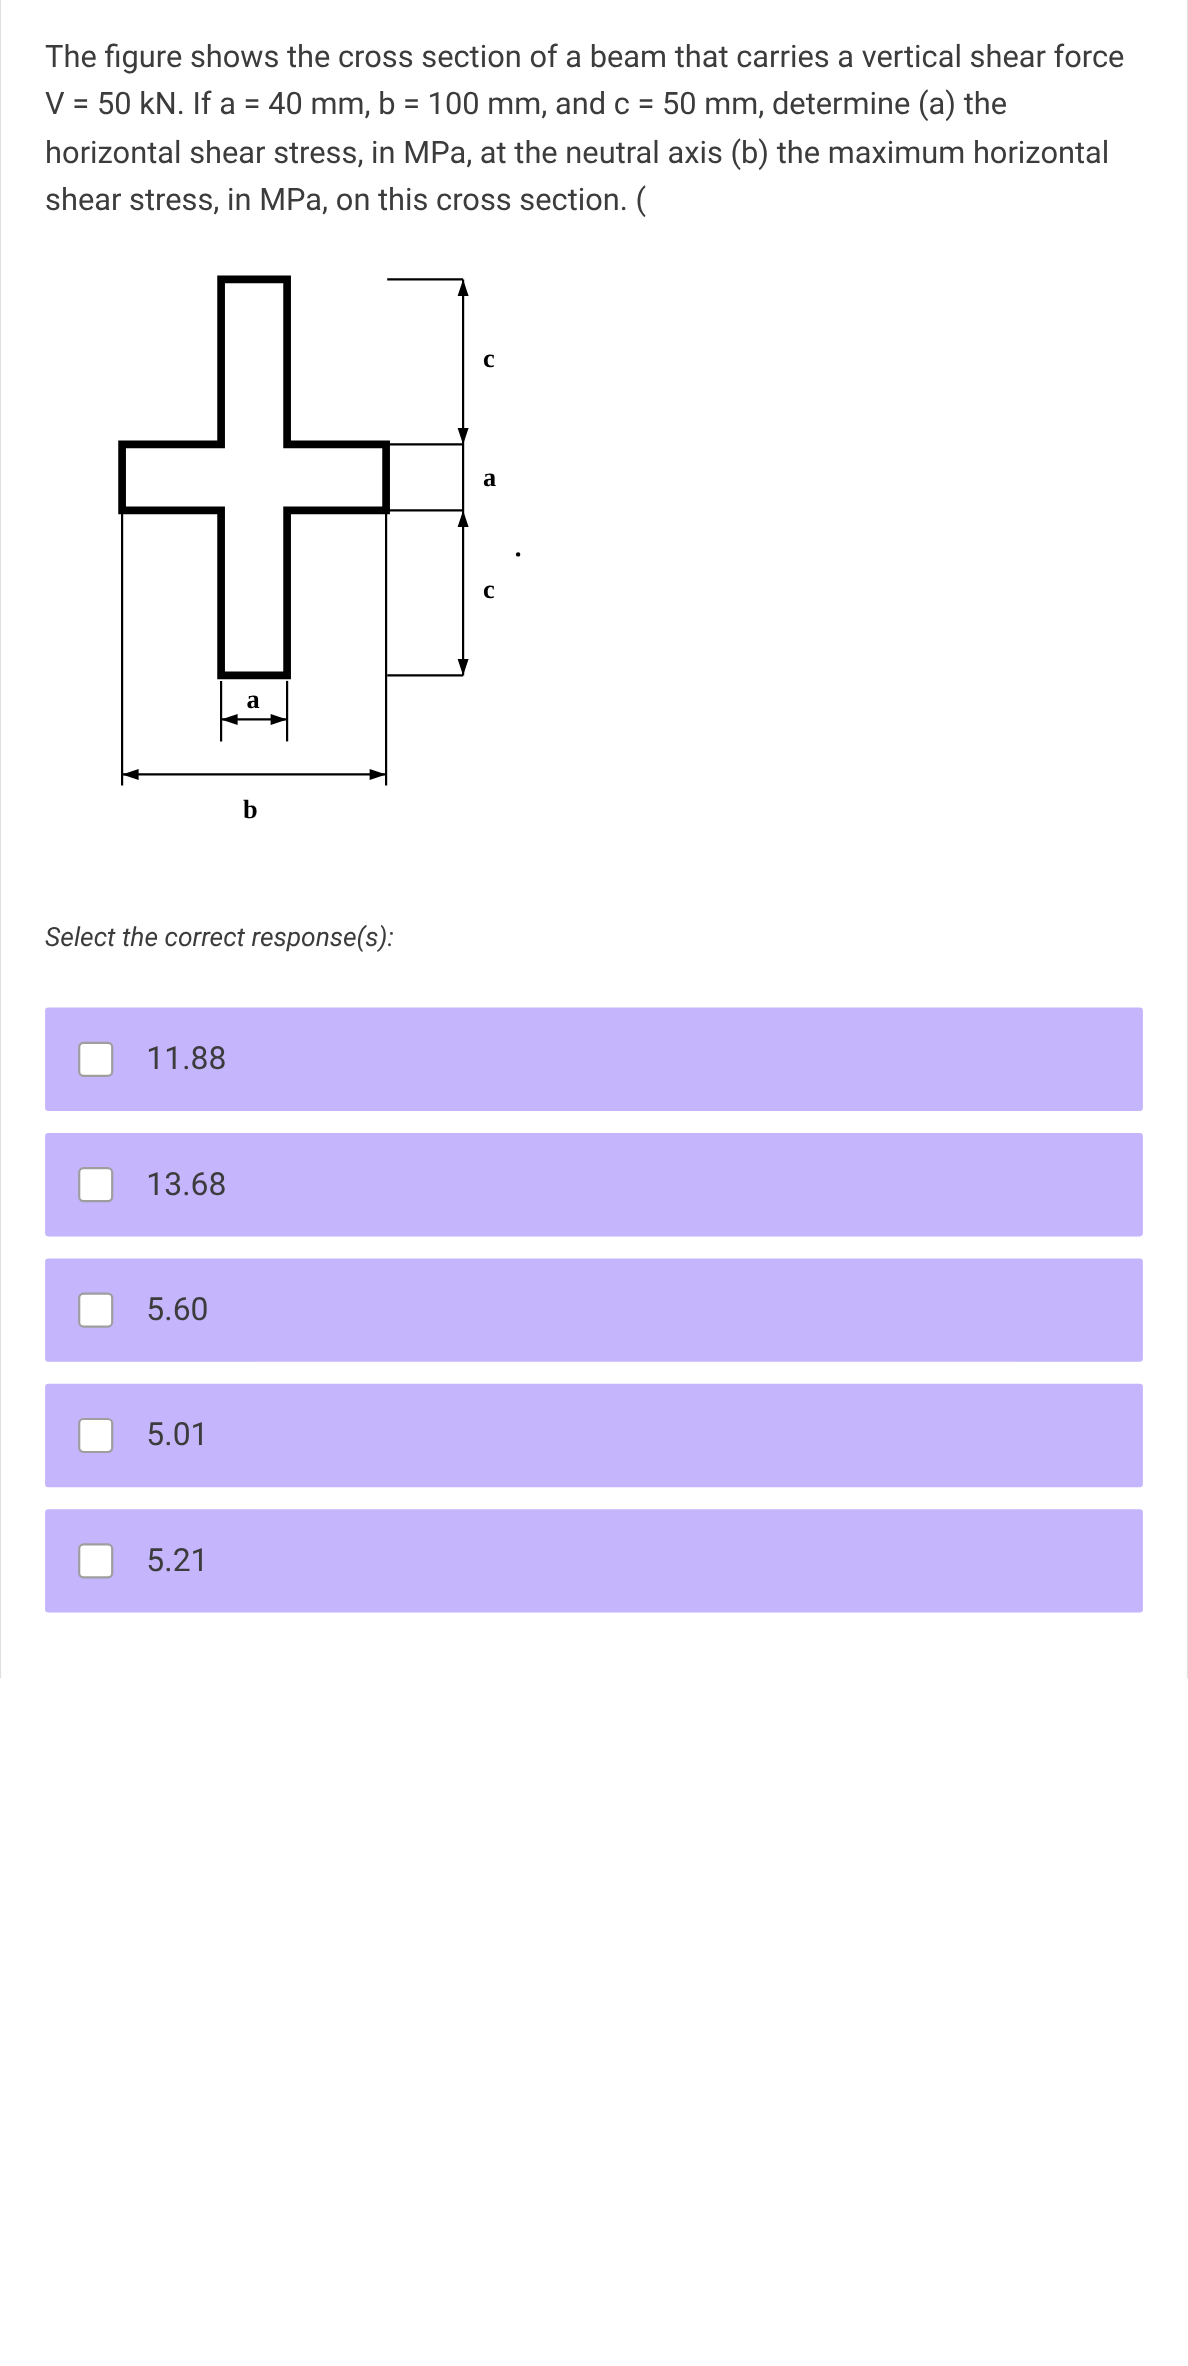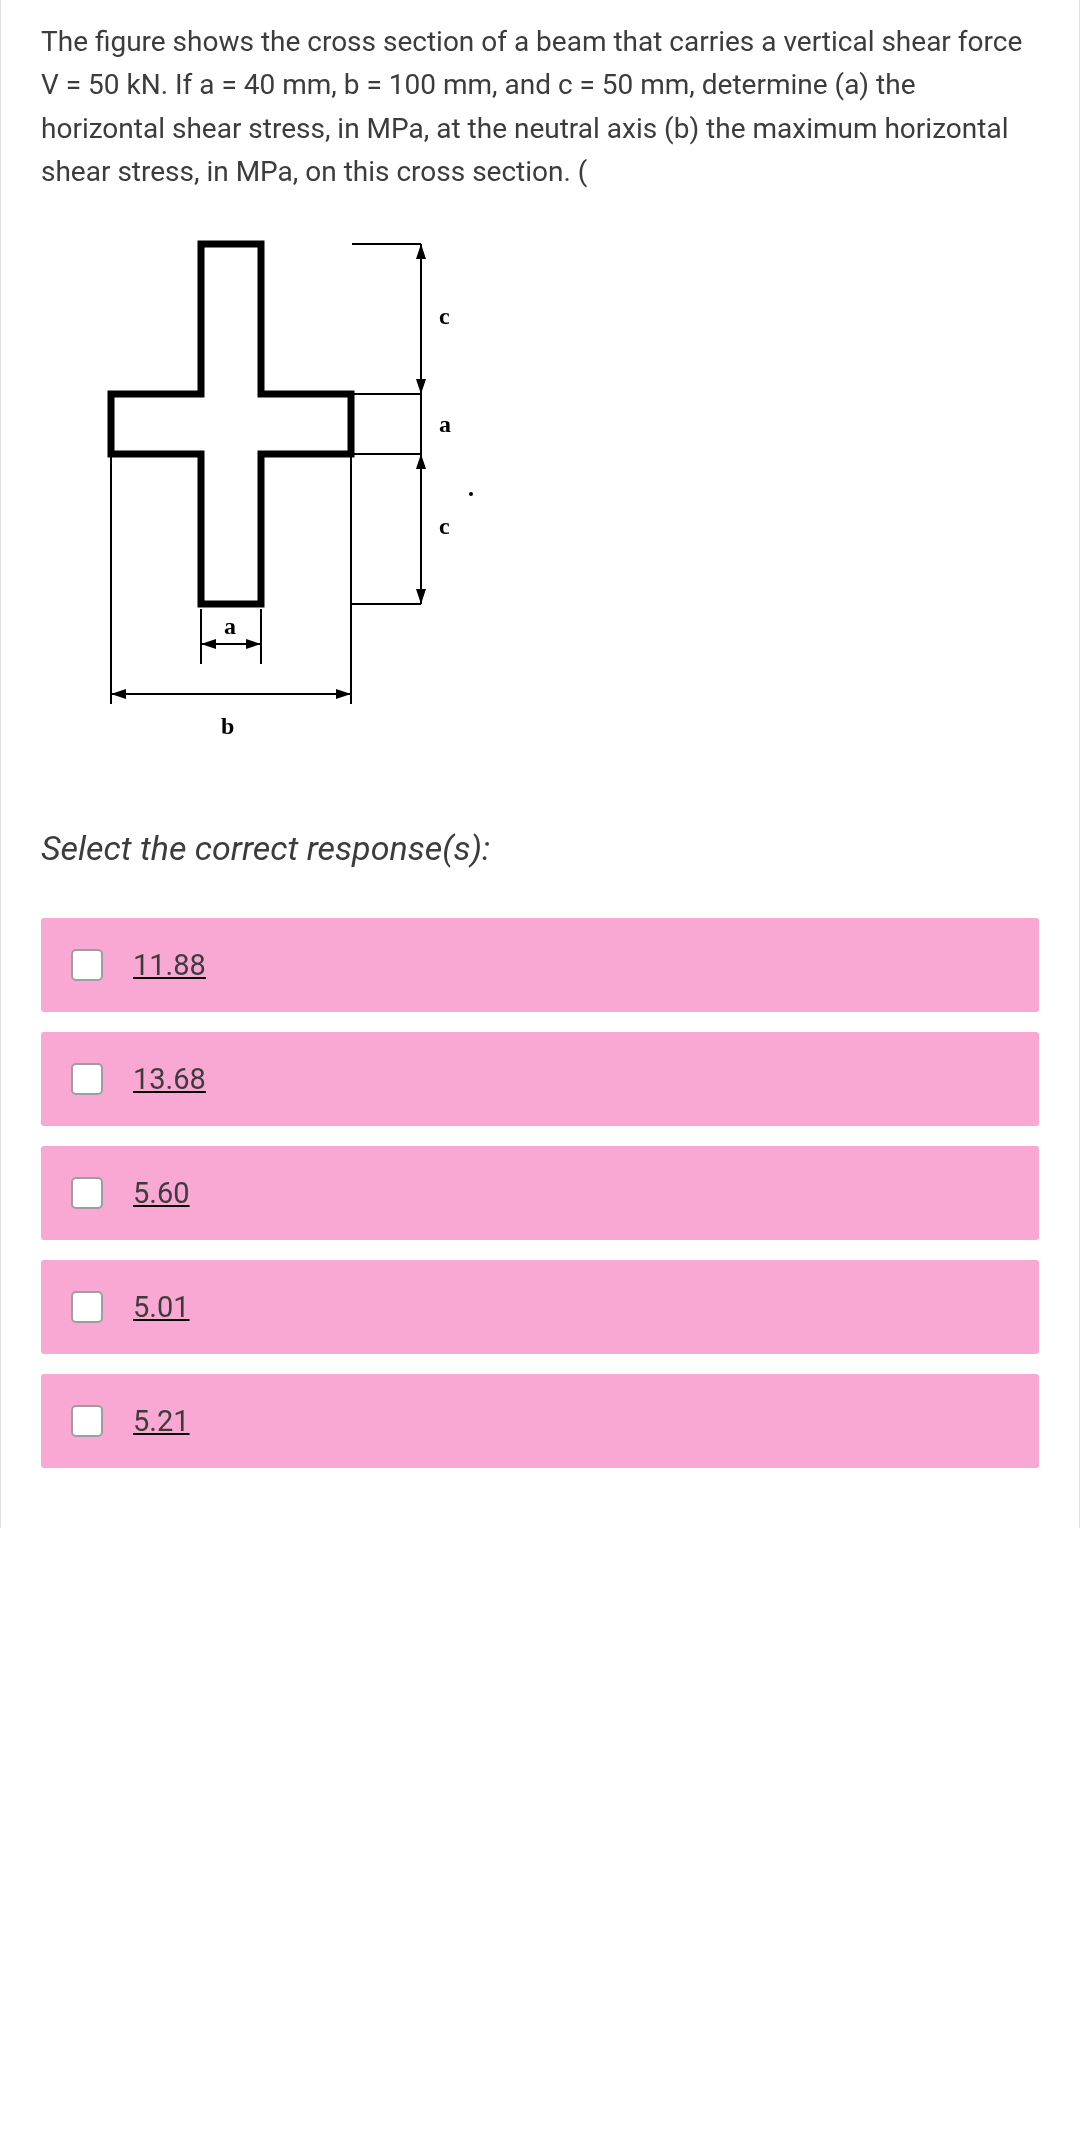--- a/index.html
+++ b/index.html
@@ -7,47 +7,46 @@
       padding: 0;
       box-sizing: border-box;
     }
     body {
       font-family: -apple-system, BlinkMacSystemFont, "Segoe UI", Roboto, Arial, sans-serif;
       background: #ffffff;
       padding: 0;
       width: 1080px;
     }
     .container {
-      padding: 20px 40px 40px 40px;
+      padding: 30px 40px 40px 40px;
       border-left: 1px solid #e0e0e0;
       border-right: 1px solid #e0e0e0;
     }
     .question-text {
       font-size: 28px;
       line-height: 1.55;
       color: #3c3c3c;
       margin-bottom: 30px;
     }
     .figure-container {
       margin: 20px 0 60px 0;
     }
     .prompt {
-      font-size: 34px;
+      font-size: 24px;
       font-style: italic;
       color: #3c3c3c;
       margin-bottom: 50px;
     }
     .option {
       display: flex;
       align-items: center;
-      background: #f9a8d4;
+      background: #c4b5fd;
       padding: 30px 30px;
       margin-bottom: 20px;
       border-radius: 3px;
-      text-decoration: underline;
     }
     .checkbox {
       width: 32px;
       height: 32px;
       border: 2px solid #9e9e9e;
       border-radius: 5px;
       margin-right: 30px;
       flex-shrink: 0;
       background: #fff;
       cursor: pointer;

